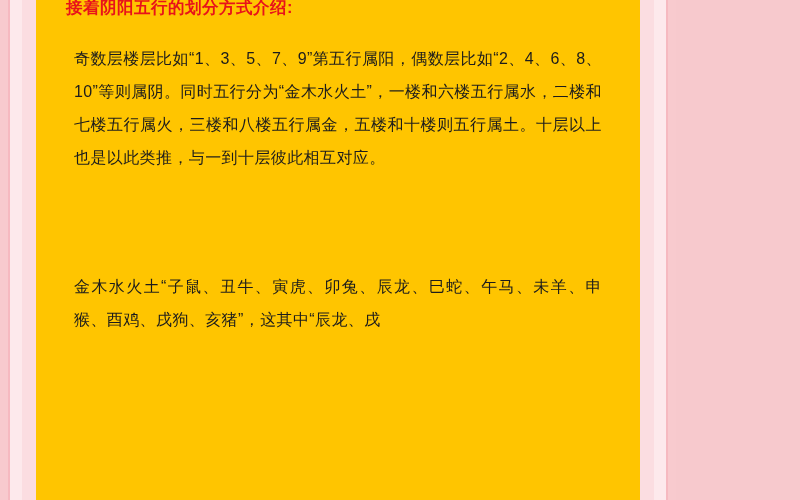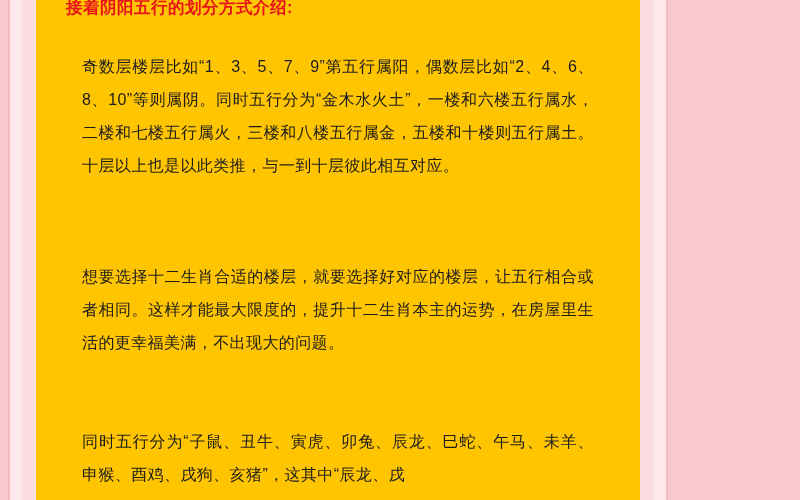--- a/index.html
+++ b/index.html
@@ -79,21 +79,21 @@
   }
 
   .heading.clipped-top {
     margin-top: -8px;
   }
 
   p.para {
     color: #1c1c1c;
     font-size: 16px;
     line-height: 33px;
-    margin: 16px;
+    margin: 8px;
     text-align: justify;
     text-justify: inter-ideograph;
     letter-spacing: 0.4px;
   }
 
   .gap-sm { height: 12px; }
   .gap-lg { height: 34px; }
 
   .clip-bottom {
     overflow: hidden;
@@ -114,22 +114,21 @@
 
       <div class="gap-sm"></div>
 
       <p class="para">奇数层楼层比如“1、3、5、7、9”第五行属阳，偶数层比如“2、4、6、8、10”等则属阴。同时五行分为“金木水火土”，一楼和六楼五行属水，二楼和七楼五行属火，三楼和八楼五行属金，五楼和十楼则五行属土。十层以上也是以此类推，与一到十层彼此相互对应。</p>
 
       <div class="gap-lg"></div>
 
 
       <div class="gap-sm"></div>
 
-      <p class="para">想要选择十二生肖合适的楼层，就要选择好对应的楼层，让五行相合或者相同。这样才能最大限度的，提升十二生肖本主的运势，在房屋里生活的更幸福美满，不出现大的问题。</p>
 
       <div class="gap-lg"></div>
 
 
-      <p class="para clip-bottom">同时五行分为“子鼠、丑牛、寅虎、卯兔、辰龙、巳蛇、午马、未羊、申猴、酉鸡、戌狗、亥猪”，这其中“辰龙、戌</p>
+      <p class="para clip-bottom">金木水火土“子鼠、丑牛、寅虎、卯兔、辰龙、巳蛇、午马、未羊、申猴、酉鸡、戌狗、亥猪”，这其中“辰龙、戌</p>
 
     </div>
   </div>
 </div>
 
 </body></html>

